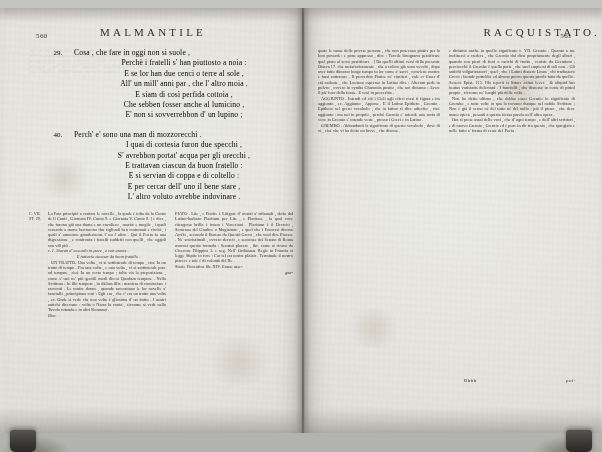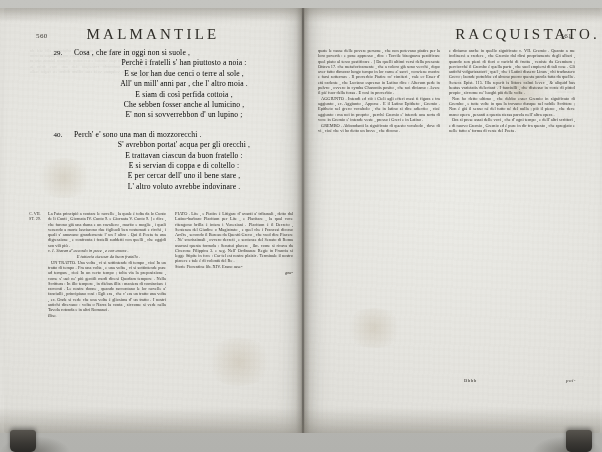--- a/index.html
+++ b/index.html
@@ -103,21 +103,21 @@
     position: absolute;
     font-size: 7px;
     letter-spacing: .4px;
     color: #3a3732;
   }
 
   .running-head {
     position: absolute;
     width: 100%;
     text-align: center;
-    font-size: 15px;
+    font-size: 11px;
     letter-spacing: 3.2px;
     color: #2e2c27;
   }
 
   
   .verse-block { position: absolute; }
   .stanza { margin-bottom: 9px; }
   .stanza-row {
     display: flex;
     font-size: 7.6px;
@@ -240,20 +240,24 @@
             </div>
         </div>
 
         <div class="stanza">
           <div class="stanza-row">
               <span class="st-num">40.</span>
               <span class="st-line">Perch' e' sono una man di mozzorecchi .</span>
             </div>
           <div class="stanza-row">
               <span class="st-num"></span>
+              <span class="st-line indent">I quai di cortesia furon due specchi ,</span>
+            </div>
+          <div class="stanza-row">
+              <span class="st-num"></span>
               <span class="st-line indent">S' avrebbon portat' acqua per gli orecchi ,</span>
             </div>
           <div class="stanza-row">
               <span class="st-num"></span>
               <span class="st-line indent">E trattavan ciascun da buon fratello :</span>
             </div>
           <div class="stanza-row">
               <span class="st-num"></span>
               <span class="st-line indent">E si servian di coppa e di coltello :</span>
             </div>

